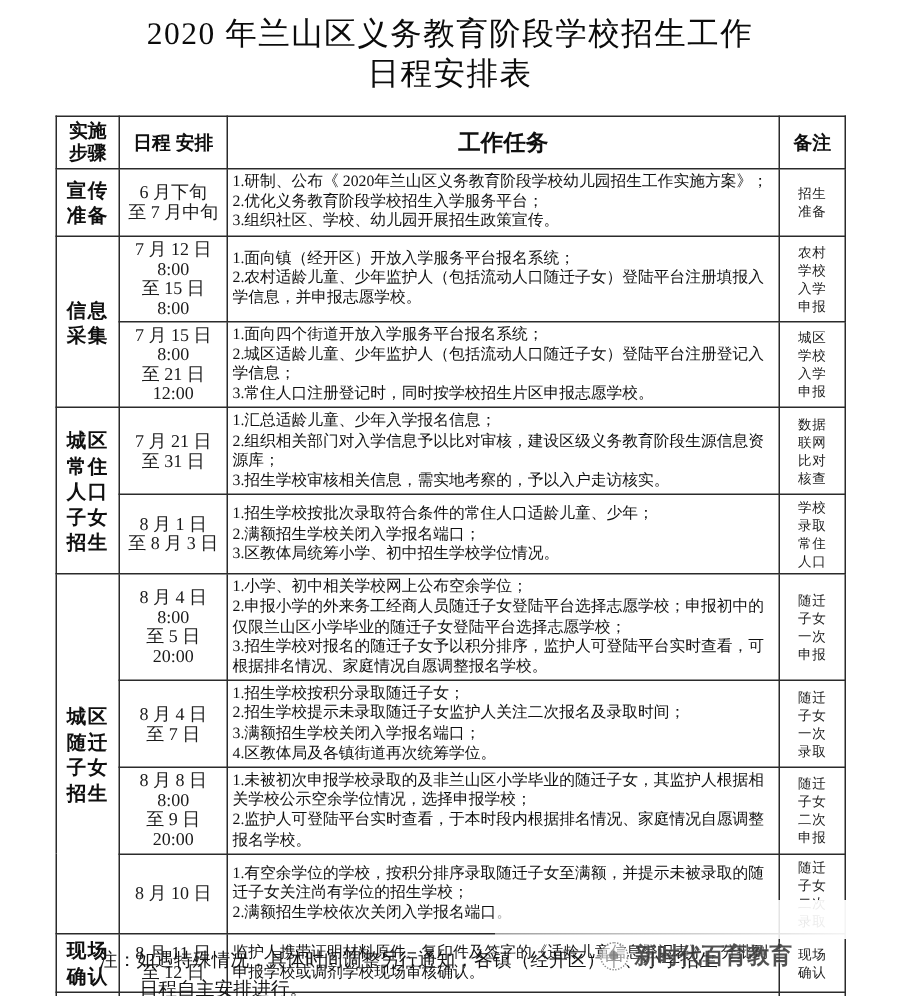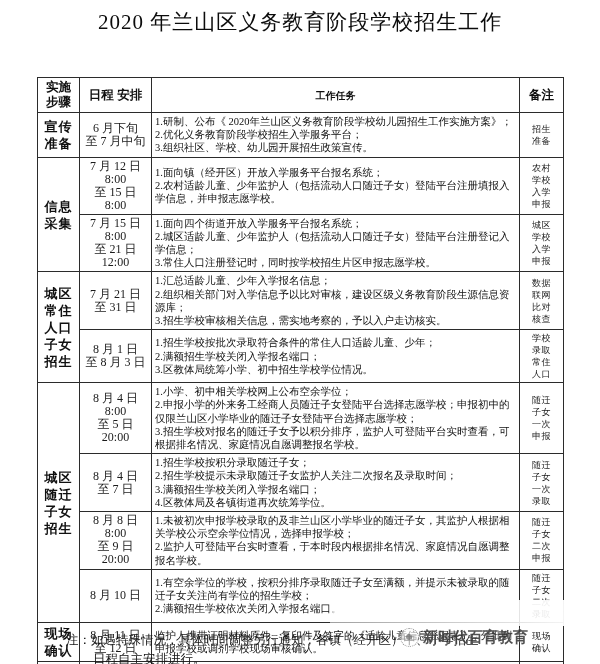--- a/index.html
+++ b/index.html
@@ -61,21 +61,21 @@
   col.c-note  { width: 44px; }
 
   th.hdr {
     text-align: center;
     font-weight: 700;
     font-size: 12.5px;
     line-height: 15px;
     padding: 4px 2px;
     font-family: "Liberation Sans", "DejaVu Sans", sans-serif;
   }
-  th.hdr.task-hdr { font-size: 10px; }
+  th.hdr.task-hdr { font-size: 15px; }
 
   td.step {
     text-align: center;
     font-weight: 700;
     font-size: 13px;
     line-height: 17px;
     letter-spacing: 1px;
     font-family: Liberation Sans, sans-serif;
   }
   td.date {
@@ -166,20 +166,21 @@
     pointer-events: none;
   }
 </style>
 </head>
 <body>
 
 <div class="page">
 
   <div class="title-block">
     <div class="title-line">2020 年兰山区义务教育阶段学校招生工作</div>
+    <div class="title-line">日程安排表</div>
   </div>
 
   <div class="table-wrap">
     <table class="schedule">
       <colgroup>
         <col class="c-step">
           <col class="c-date">
           <col class="c-task">
           <col class="c-note">
       </colgroup>

